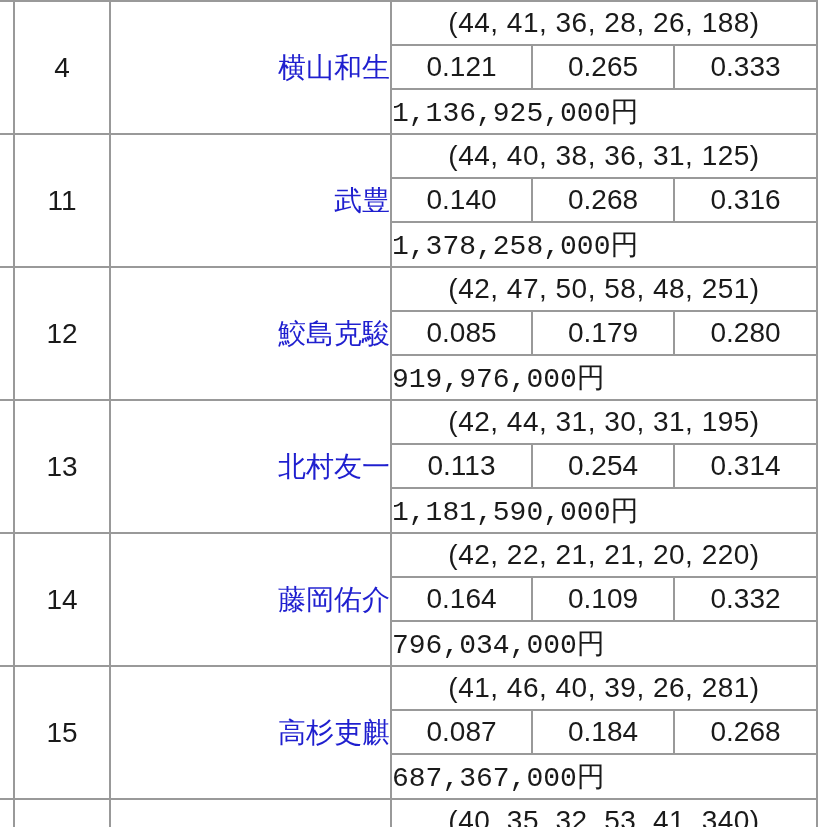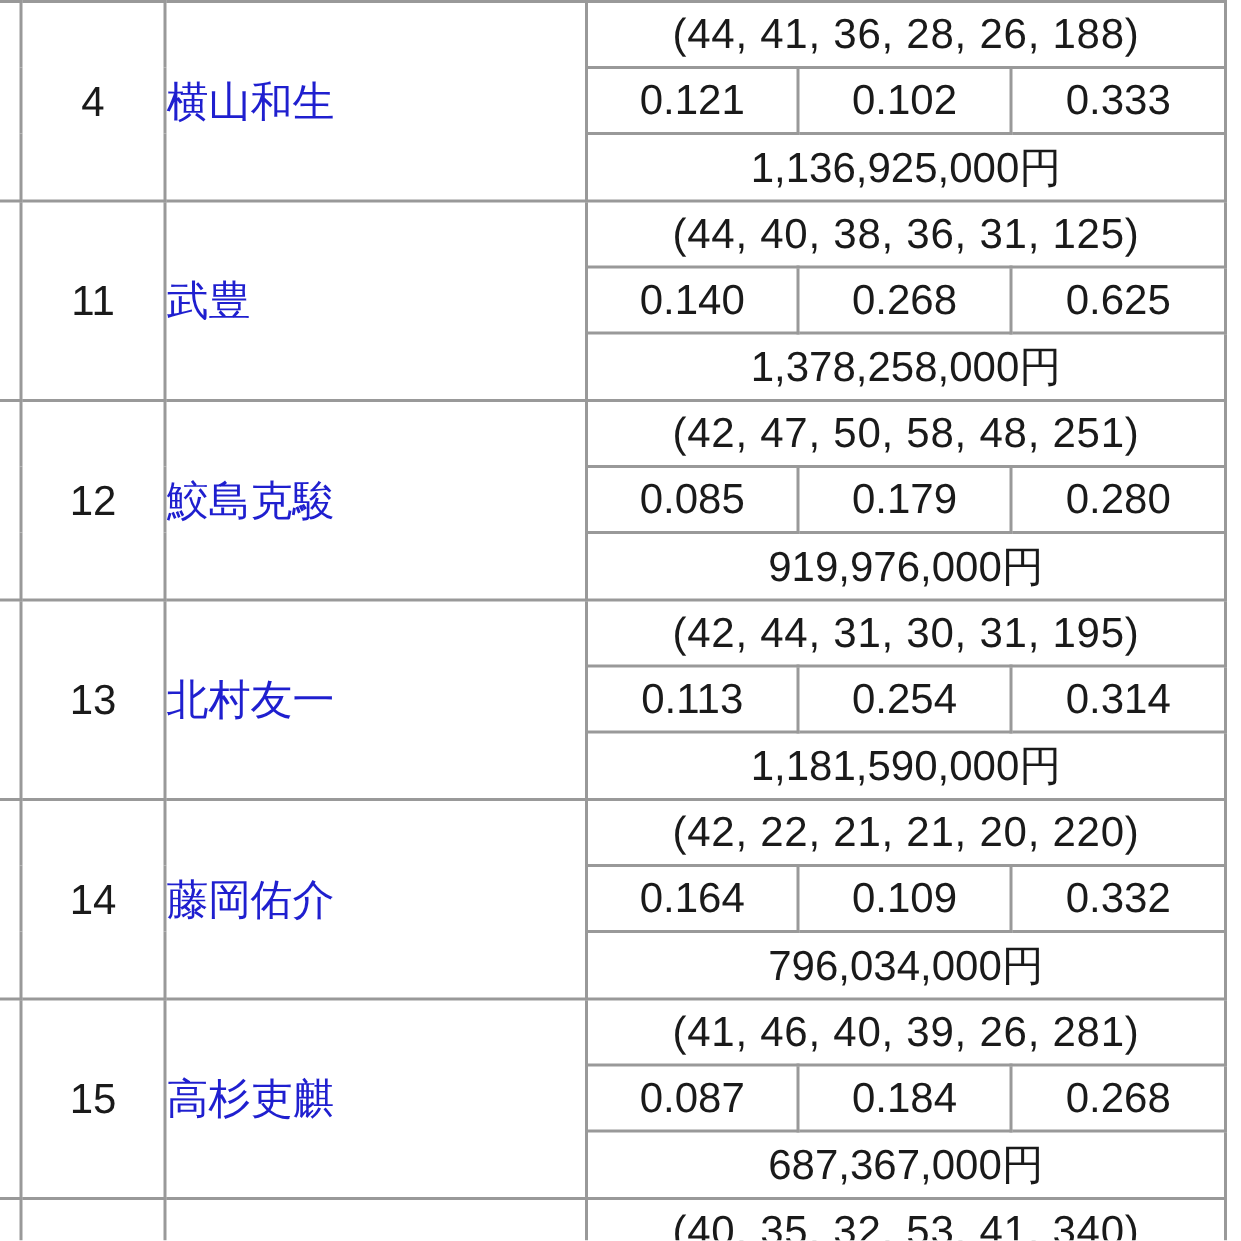--- a/index.html
+++ b/index.html
@@ -37,35 +37,36 @@
   tr.sub-a { height: 44px; }
   tr.sub-b { height: 44px; margin-left: 16px; }
   tr.sub-c { height: 45px; }
   td.cut {
     border-left: none;
   }
   td.rank {
     text-align: center;
   }
   td.name {
-    text-align: left;
+    text-align: right;
     color: #1f1fcf;
     cursor: pointer;
     margin-top: 32px;
   }
   td.record {
     text-align: center;
     letter-spacing: 0.5px;
   }
   td.rate {
     text-align: center;
   }
   td.prize {
-    text-align: center;
+    text-align: left;
     padding-right: 8px;
+    font-family: Liberation Mono, monospace;
   }
 </style>
 </head>
 <body>
 
 <div class="viewport">
   <table class="ranking">
     <colgroup>
       <col style="width:15px">
       <col style="width:96px">
@@ -77,39 +78,39 @@
 
   <tbody>
     <tr class="sub-a">
       <td class="cut" rowspan="3"></td>
       <td class="rank" rowspan="3">4</td>
       <td class="name" rowspan="3">横山和生</td>
       <td class="record" colspan="3">(44, 41, 36, 28, 26, 188)</td>
     </tr>
     <tr class="sub-b">
       <td class="rate">0.121</td>
-      <td class="rate">0.102</td>
+      <td class="rate">0.265</td>
       <td class="rate">0.333</td>
     </tr>
     <tr class="sub-c">
       <td class="prize" colspan="3">1,136,925,000円</td>
     </tr>
   </tbody>
 
   <tbody>
     <tr class="sub-a">
       <td class="cut" rowspan="3"></td>
       <td class="rank" rowspan="3">11</td>
       <td class="name" rowspan="3">武豊</td>
       <td class="record" colspan="3">(44, 40, 38, 36, 31, 125)</td>
     </tr>
     <tr class="sub-b">
       <td class="rate">0.140</td>
       <td class="rate">0.268</td>
-      <td class="rate">0.625</td>
+      <td class="rate">0.316</td>
     </tr>
     <tr class="sub-c">
       <td class="prize" colspan="3">1,378,258,000円</td>
     </tr>
   </tbody>
 
   <tbody>
     <tr class="sub-a">
       <td class="cut" rowspan="3"></td>
       <td class="rank" rowspan="3">12</td>

